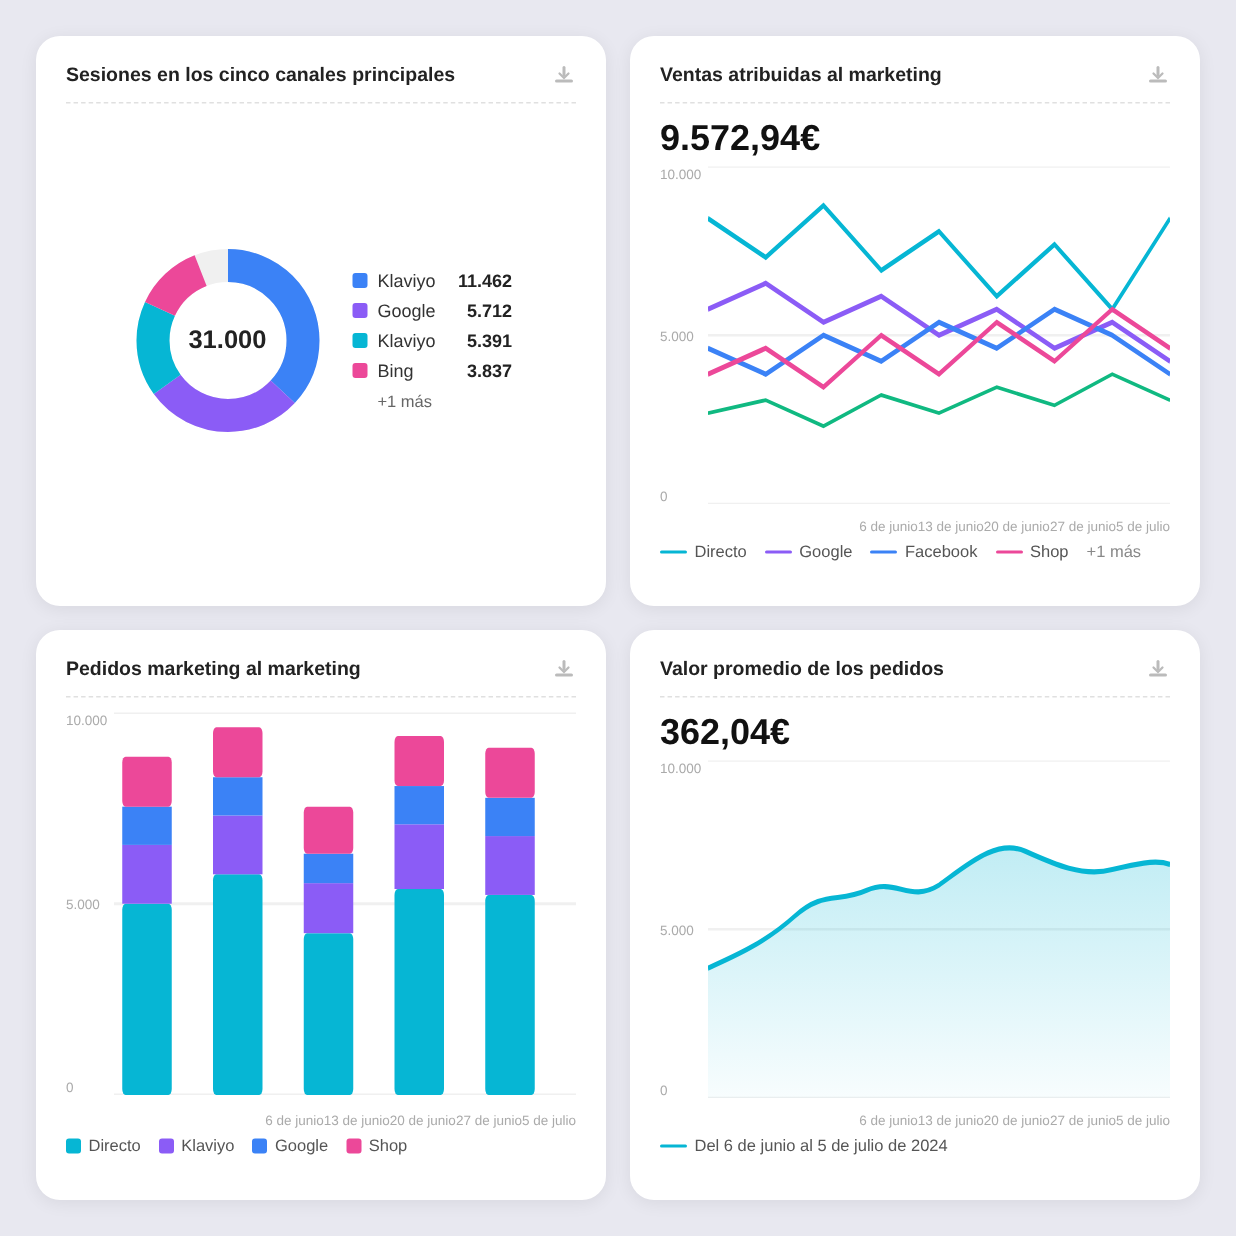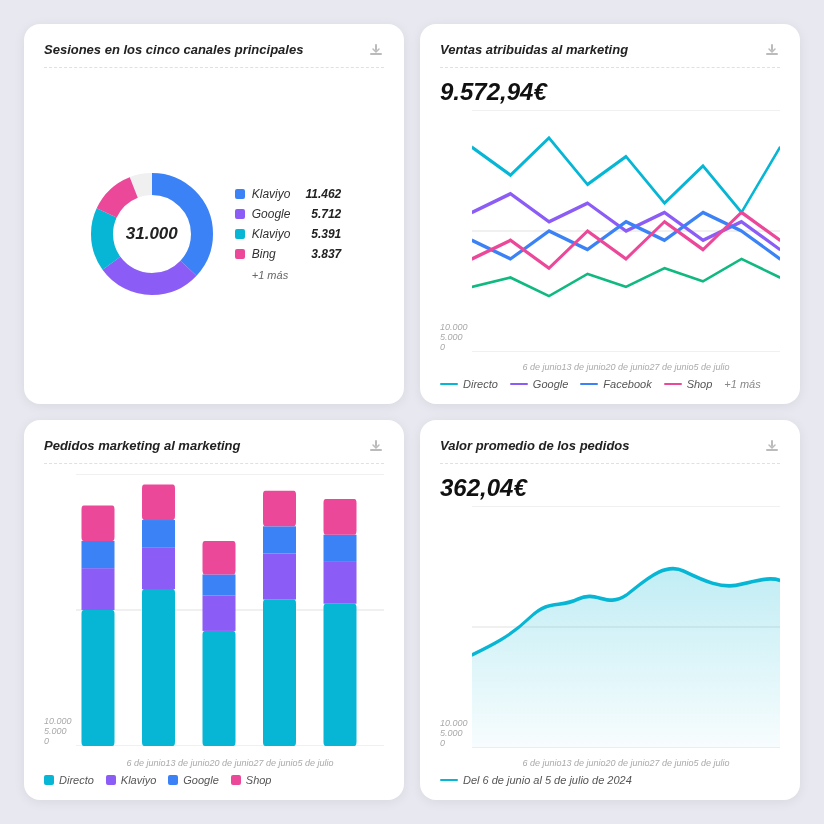--- a/index.html
+++ b/index.html
@@ -17,26 +17,25 @@
       grid-template-columns: 1fr 1fr;
       grid-template-rows: 1fr 1fr;
       gap: 16px;
       padding: 24px;
       width: 824px;
       height: 824px;
     }
     .card {
       background: #fff;
       border-radius: 16px;
-      padding: 18px 20px 14px 20px;
+      padding: 18px 20px 30px 20px;
       box-shadow: 0 2px 12px rgba(0,0,0,0.07);
       display: flex;
       flex-direction: column;
       overflow: hidden;
-      font-style: italic;
     }
     .card-header {
       display: flex;
       align-items: flex-start;
       justify-content: space-between;
       margin-bottom: 6px;
     }
     .card-title {
       font-size: 13px;
       font-weight: 600;
@@ -133,30 +132,30 @@
       height: 2px;
       border-radius: 1px;
     }
 
     
     .axis-labels-y {
       position: absolute;
       left: 0; top: 0; bottom: 20px;
       display: flex;
       flex-direction: column;
-      justify-content: flex-end;
+      justify-content: space-between;
       font-size: 9px;
       color: #aaa;
       width: 32px;
     }
     .axis-labels-x {
       position: absolute;
       bottom: 0; left: 32px; right: 0;
       display: flex;
-      justify-content: center;
+      justify-content: flex-end;
       font-size: 9px;
       color: #aaa;
     }
     .chart-svg-wrap {
       position: absolute;
       left: 32px; right: 0; top: 0; bottom: 20px;
     }
 
     
     .bar-chart-wrap {

